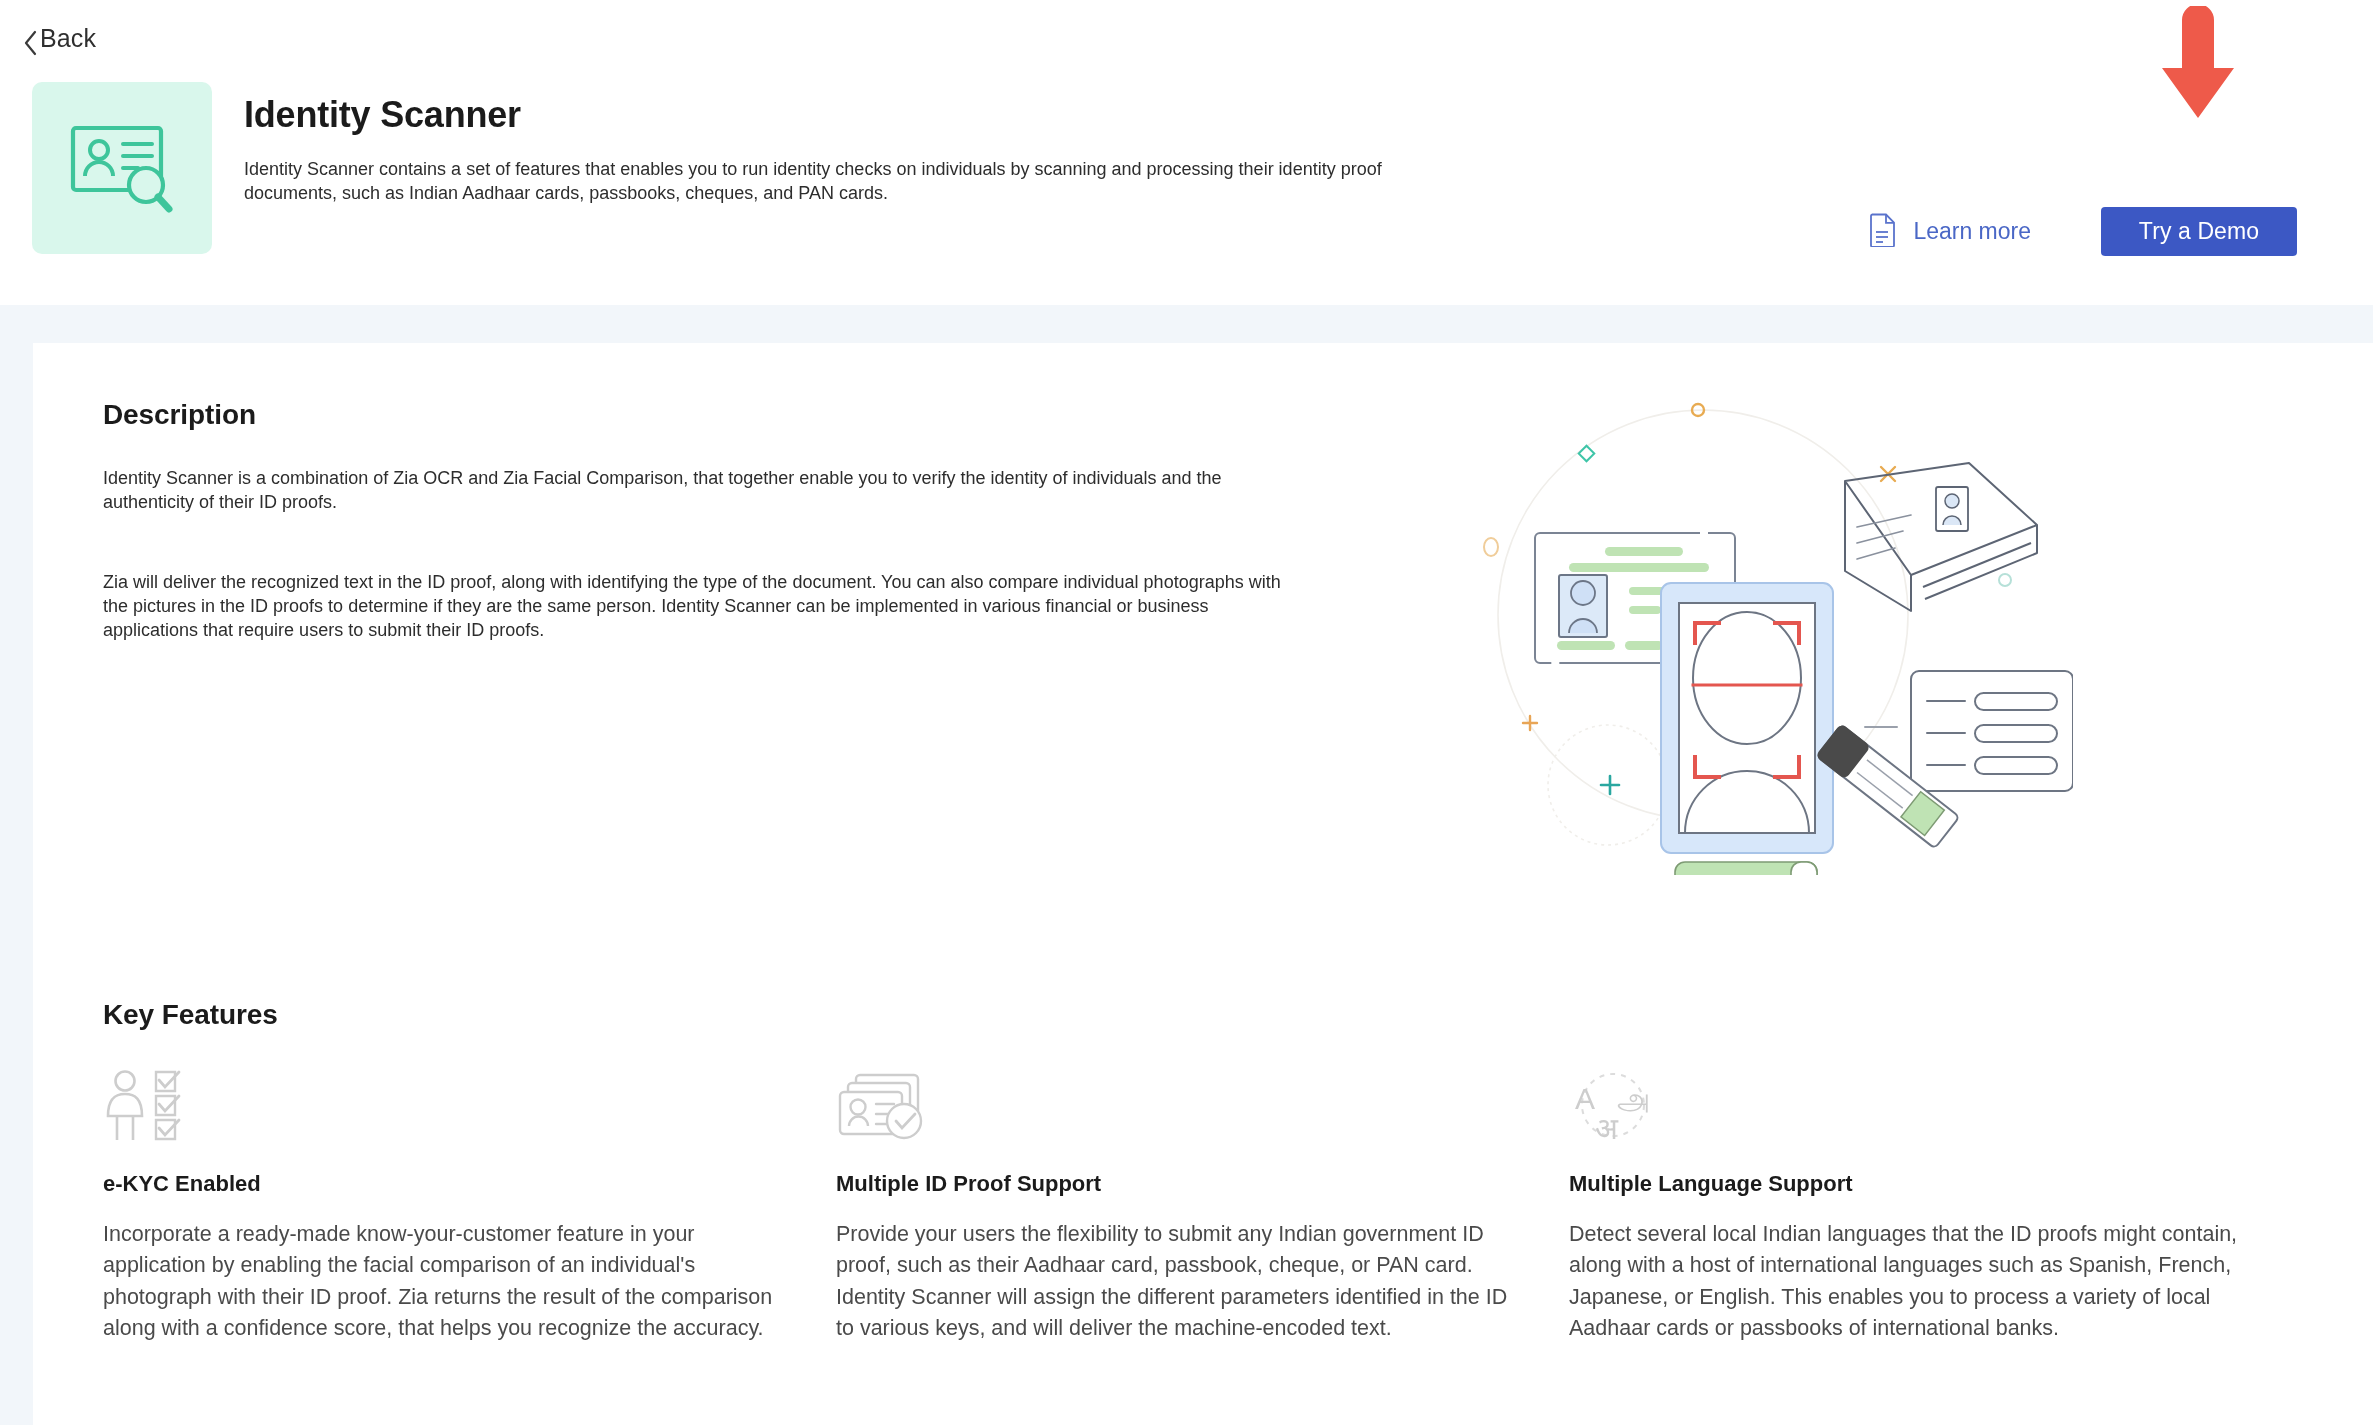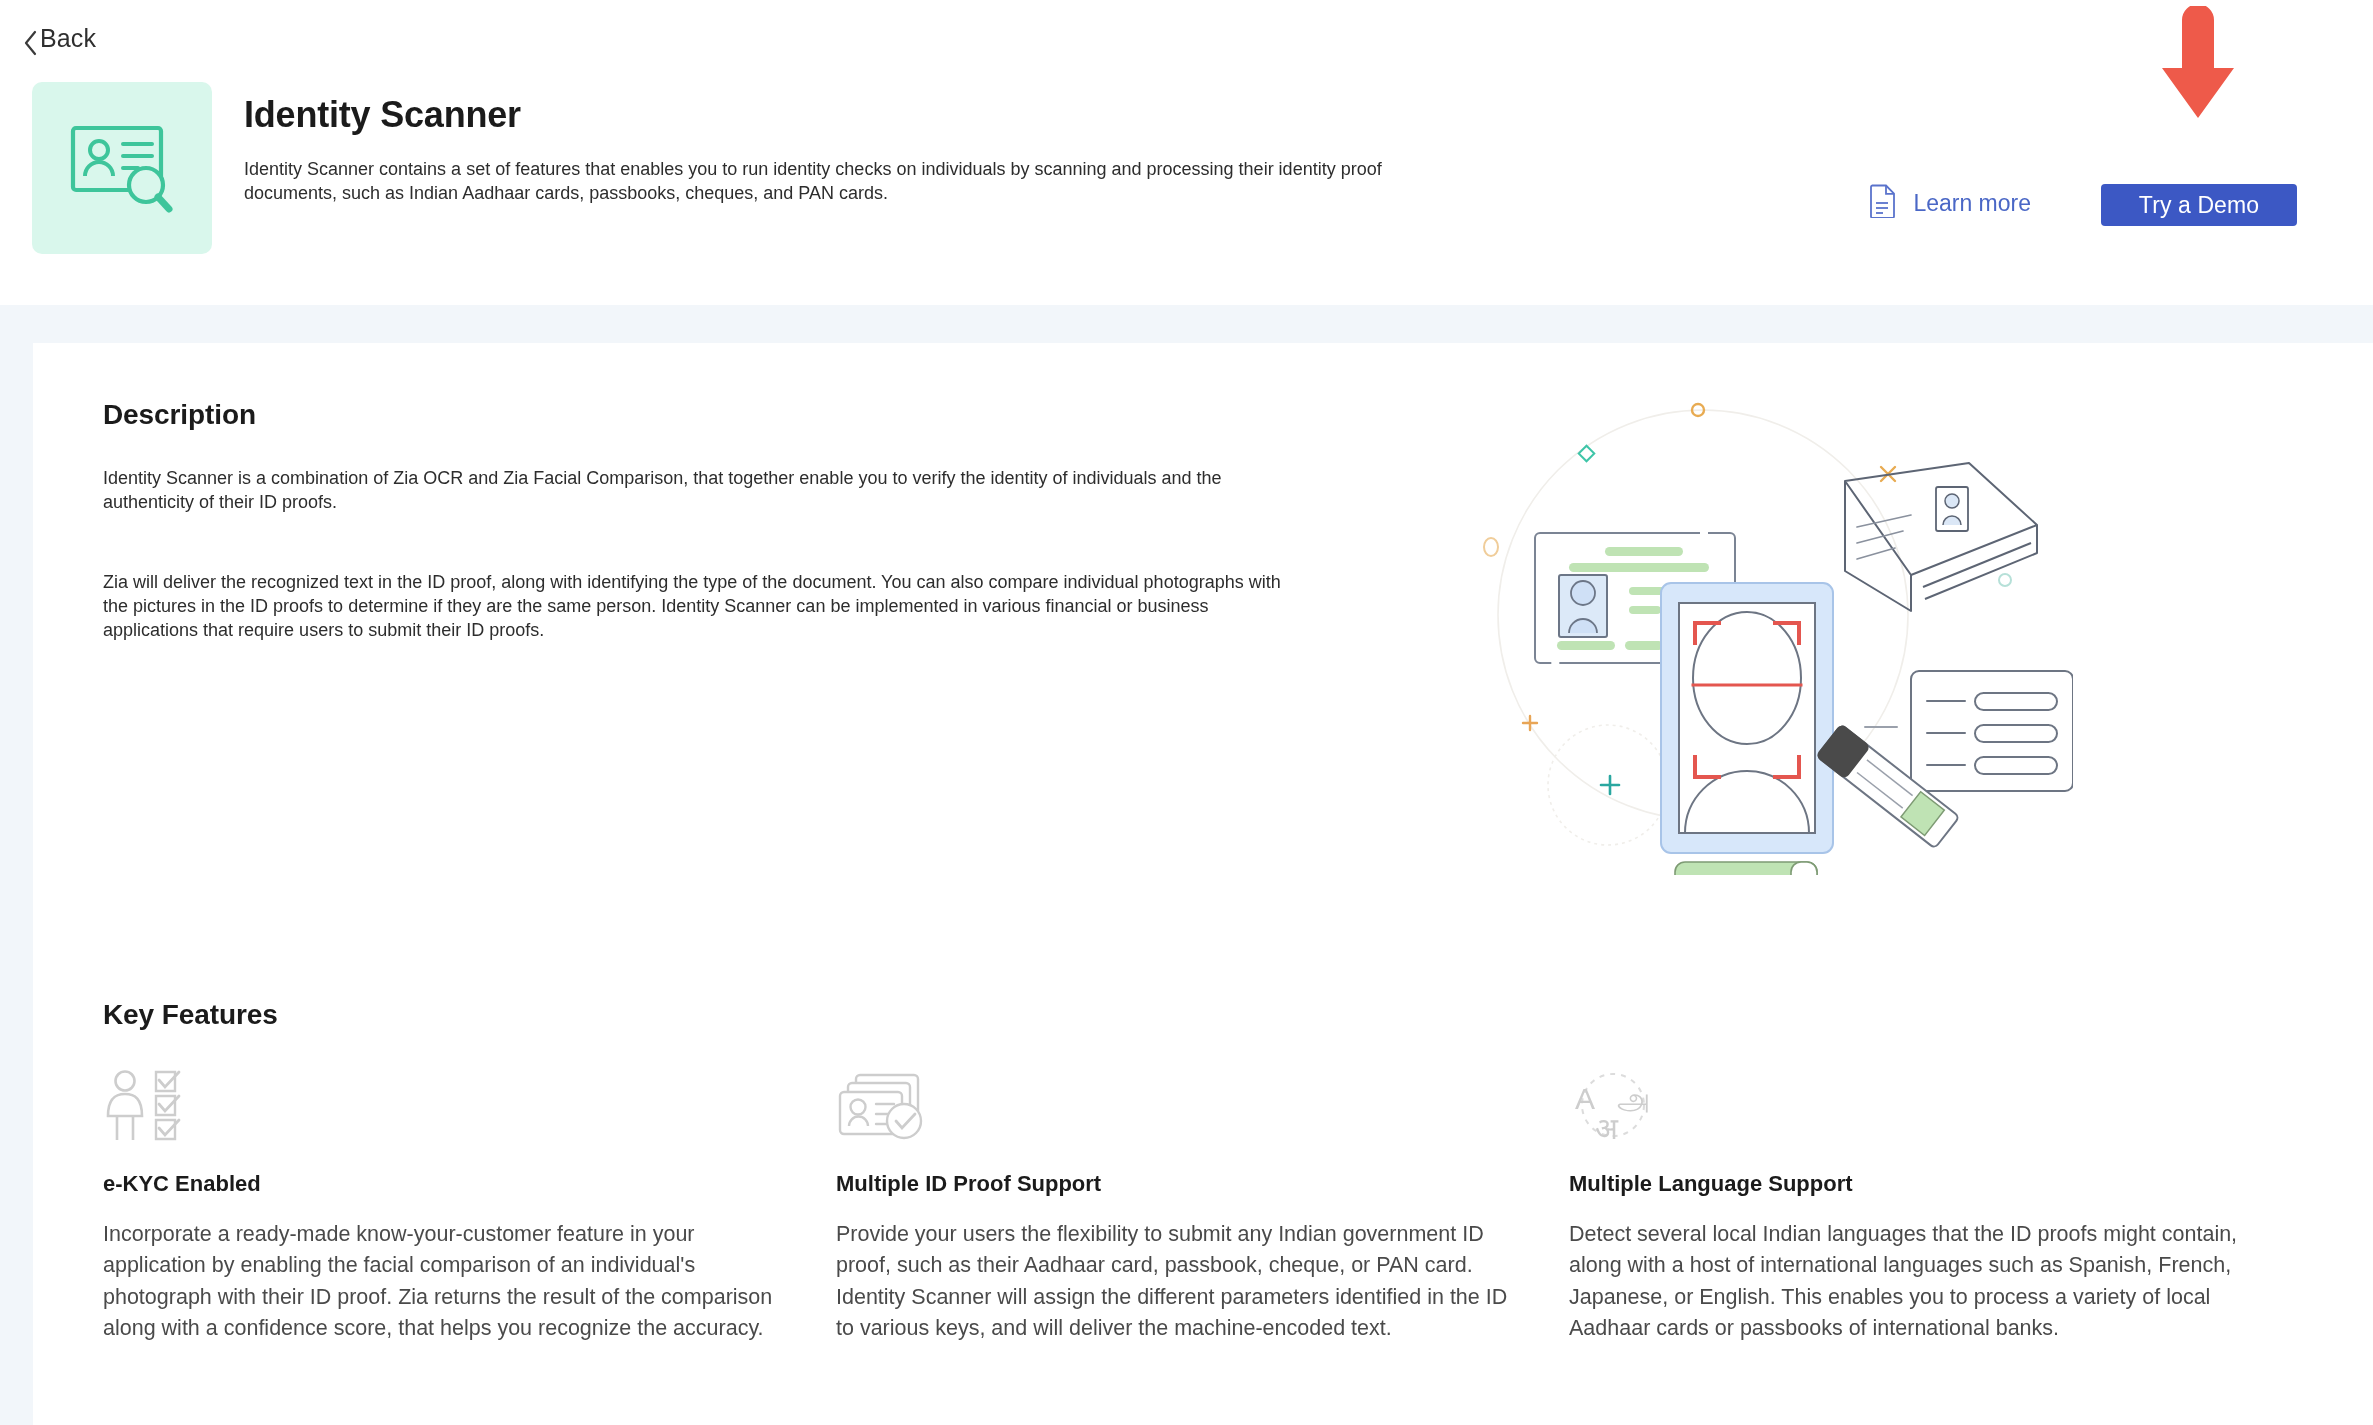--- a/index.html
+++ b/index.html
@@ -62,36 +62,36 @@
   .hero-sub {
     font-size: 18px;
     line-height: 1.31;
     color: #2d2d2d;
     max-width: 1245px;
   }
 
   .hero-actions {
     position: absolute;
     right: 76px;
-    top: 132px;
+    top: 155px;
     display: flex;
-    align-items: flex-start;
+    align-items: center;
     gap: 0;
   }
   .learn {
     display: flex; align-items: center; gap: 16px;
     margin-right: 70px;
     cursor: pointer;
   }
   .learn-label {
     font-size: 23px;
     color: #4a67c6;
   }
   .demo-btn {
-    width: 196px; height: 42px;
+    width: 196px; height: 49px;
     background: #3c58c4;
     border: none; border-radius: 4px;
     color: #ffffff;
     font-size: 23px;
     font-family: "Liberation Sans", sans-serif;
     cursor: pointer;
     letter-spacing: .1px;
   }
   .arrow {
     position: absolute;

